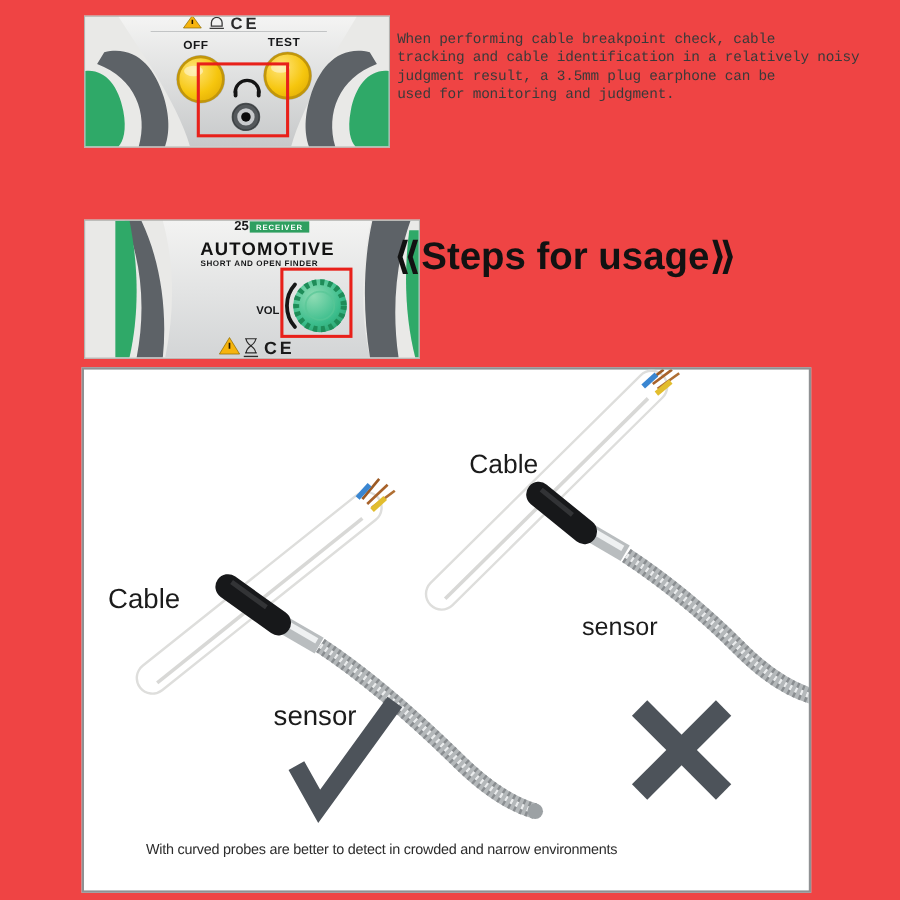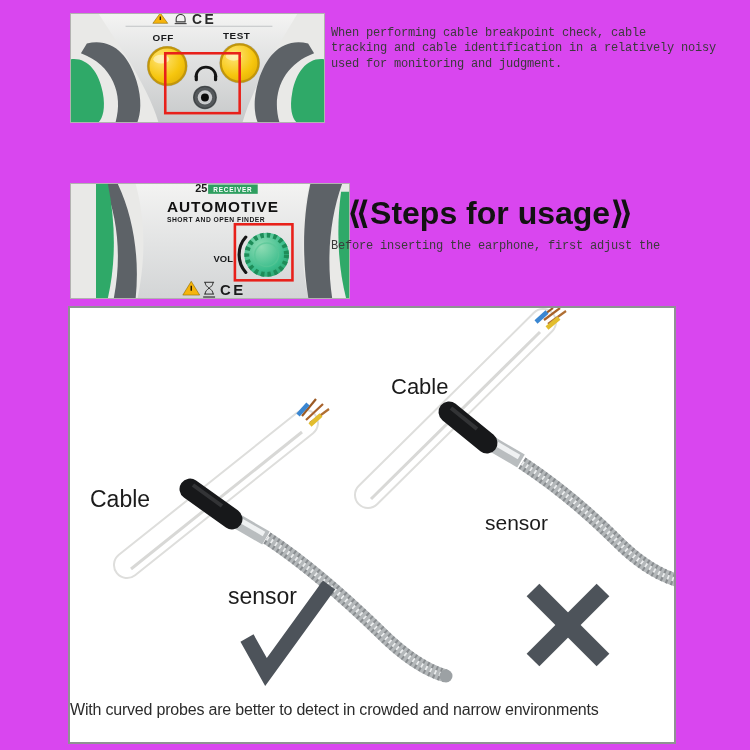--- a/index.html
+++ b/index.html
@@ -1,31 +1,31 @@
 <!DOCTYPE html>
 <html><head>
 <meta charset="utf-8">
 <style>
   html,body{margin:0;padding:0;background:#fff;}
-  .page{position:relative;width:750px;height:750px;background:#d946ef;overflow:hidden;
+  .page{position:relative;width:750px;height:750px;background:#ef4444;overflow:hidden;
         font-family:"Liberation Sans","DejaVu Sans",sans-serif;color:#3b3b3b;}
   .photo{position:absolute;border:1px solid #b2b2b0;background:#e9e9e7;}
   .photo svg{display:block;width:100%;height:100%;}
   .para{position:absolute;left:331px;width:418px;}
   .para .line{white-space:nowrap;font-size:12px;line-height:15.4px;letter-spacing:-0.2px;color:#3a3a3a;font-family:Liberation Mono, monospace;}
-  .heading{position:absolute;left:328px;top:194px;font-size:32px;font-weight:bold;color:#121212;letter-spacing:0;margin-left:19px;}
+  .heading{position:absolute;left:328px;top:194px;font-size:32px;font-weight:bold;color:#121212;letter-spacing:0;}
   .dbox{position:absolute;left:68px;top:306px;width:604px;height:434px;border:2px solid #8f9193;background:#fff;}
   .dbox svg{display:block;width:604px;height:434px;}
   .dlabel{position:absolute;color:#1b1b1b;white-space:nowrap;}
   .lbl-cable-r{left:391px;top:374px;font-size:22px;}
   .lbl-cable-l{left:90px;top:486px;font-size:23px;}
   .lbl-sensor-r{left:485px;top:511px;font-size:21px;}
   .lbl-sensor-l{left:228px;top:583px;font-size:23px;}
   .caption{position:absolute;left:70px;top:701px;width:496px;text-align:center;
-           font-size:16px;letter-spacing:-0.2px;color:#2c2c2c;white-space:nowrap;}
+           font-size:12px;letter-spacing:-0.2px;color:#2c2c2c;white-space:nowrap;}
   text{font-family:"Liberation Sans","DejaVu Sans",sans-serif;}
 </style>
 </head>
 <body>
 
 <div class="page">
 
   <div class="photo" style="left:70px;top:13px;width:253px;height:108px;">
     <svg viewBox="0 0 255 110" preserveAspectRatio="none">
       <defs>
@@ -82,20 +82,21 @@
         <circle cx="135" cy="85" r="7.3" fill="#c8cacc"></circle>
         <circle cx="135" cy="85" r="4" fill="#0b0b0b"></circle>
       </g>
       <rect x="95" y="40" width="75" height="61" fill="none" stroke="#e8201a" stroke-width="2.6"></rect>
     </svg>
   </div>
 
   <div class="para" style="top:26px;">
     <div class="line">When performing cable breakpoint check, cable</div>
     <div class="line">tracking and cable identification in a relatively noisy</div>
+    <div class="line">judgment result, a 3.5mm plug earphone can be</div>
     <div class="line">used for monitoring and judgment.</div>
   </div>
 
   <div class="photo" style="left:70px;top:183px;width:253px;height:114px;padding-left:25px;">
     <svg viewBox="0 0 255 116" preserveAspectRatio="none">
       <defs>
         <linearGradient id="silv2" x1="0" y1="0" x2="0" y2="1">
           <stop offset="0" stop-color="#f3f3f2"></stop>
             <stop offset="1" stop-color="#d3d5d6"></stop>
         </linearGradient>
@@ -136,21 +137,20 @@
       <g>
         <path d="M109,100 h10 M109,112 h10 M110,100 C110,106 118,106 118,112 M118,100 C118,106 110,106 110,112" fill="none" stroke="#2c2c2c" stroke-width="1"></path>
         <line x1="108" y1="115" x2="120" y2="115" stroke="#2c2c2c" stroke-width="1.2"></line>
       </g>
       <text x="125" y="113" font-size="15" font-weight="bold" letter-spacing="2.5" fill="#1b1b1b">CE</text>
     </svg>
   </div>
 
   <div class="heading cjk-fix">⟪Steps for usage⟫</div>
   <div class="para" style="top:239px;">
-    <div class="line">Before inserting the earphone, first adjust the</div>
   </div>
 
   <div class="dbox">
     <svg viewBox="0 0 604 434">
 
       <g>
         <line x1="298" y1="187" x2="473" y2="14" stroke="#dededc" stroke-width="28" stroke-linecap="round"></line>
         <line x1="298" y1="187" x2="473" y2="14" stroke="#ffffff" stroke-width="24" stroke-linecap="round"></line>
         <line x1="301" y1="191" x2="470" y2="24" stroke="#d4d4d2" stroke-width="3" opacity="0.9"></line>
         <g>

